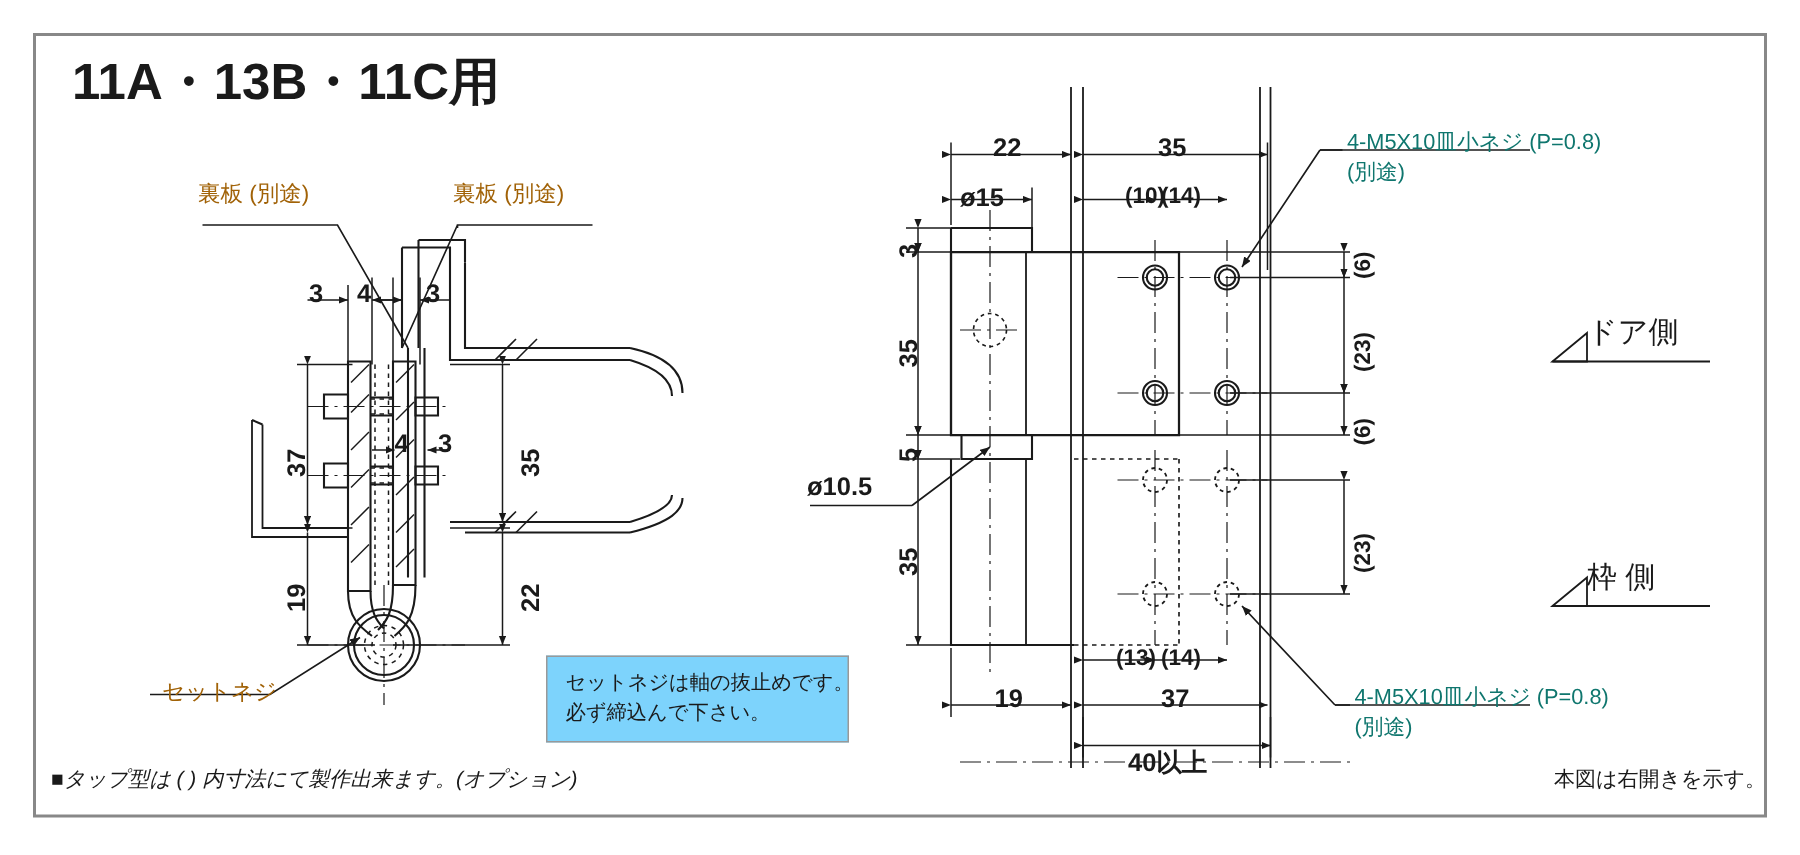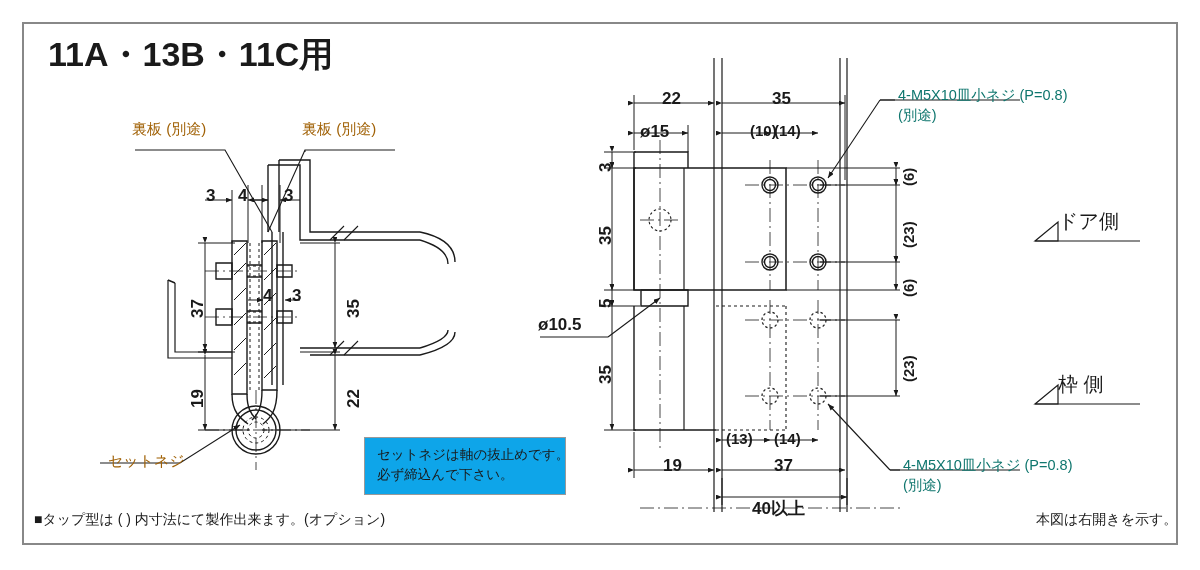--- a/index.html
+++ b/index.html
@@ -16,21 +16,21 @@
 
   .lbl{position:absolute;font-size:15px;color:#a16207;white-space:nowrap;}
   .dim{position:absolute;font-size:17px;font-weight:bold;color:#1a1a1a;white-space:nowrap;}
   .dim.v{transform-origin:left top;transform:rotate(-90deg);}
   .dimp{position:absolute;font-size:15px;font-weight:bold;color:#1a1a1a;white-space:nowrap;}
   .dimp.v{transform-origin:left top;transform:rotate(-90deg);}
 
   .callout{position:absolute;font-size:14.5px;color:#0f766e;white-space:nowrap;line-height:1.35;}
   .callout .l2{display:block;}
 
-  .notebox{position:absolute;border:1px solid #999;background:#0ea5e9;
+  .notebox{position:absolute;border:1px solid #999;background:#7dd3fc;
            font-size:13.5px;line-height:1.5;padding:7px 12px 8px 12px;white-space:nowrap;}
 
   .footnote{position:absolute;font-size:14px;white-space:nowrap;}
   .sidelabel{position:absolute;font-size:20px;white-space:nowrap;}
 </style>
 </head>
 <body>
 
 <div class="sheet"></div>
 
@@ -347,33 +347,33 @@
 <div class="dim v" style="left:596px;top:172px;">3</div>
 <div class="dim v" style="left:596px;top:245px;">35</div>
 <div class="dim v" style="left:596px;top:308px;">5</div>
 <div class="dim v" style="left:596px;top:384px;">35</div>
 
 <div class="dimp v" style="left:900px;top:186px;">(6)</div>
 <div class="dimp v" style="left:900px;top:248px;">(23)</div>
 <div class="dimp v" style="left:900px;top:297px;">(6)</div>
 <div class="dimp v" style="left:900px;top:382px;">(23)</div>
 
-<div class="dimp" style="left:726px;top:430px;">(13)</div>
+<div class="dimp" style="left:744px;top:430px;">(13)</div>
 <div class="dimp" style="left:774px;top:430px;">(14)</div>
 <div class="dim" style="left:663px;top:456px;">19</div>
 <div class="dim" style="left:774px;top:456px;">37</div>
 <div class="dim" style="left:752px;top:497px;">40以上</div>
 
 <div class="callout" style="left:898px;top:86px;">
   <span>4-M5X10皿小ネジ (P=0.8)</span>
   <span class="l2">(別途)</span>
 </div>
 
 <div class="callout" style="left:903px;top:456px;">
   <span>4-M5X10皿小ネジ (P=0.8)</span>
   <span class="l2">(別途)</span>
 </div>
 
 <div class="sidelabel" style="left:1058px;top:208px;">ドア側</div>
 <div class="sidelabel" style="left:1058px;top:371px;">枠 側</div>
 
-<div class="footnote" style="left:34px;top:511px;">■タップ型は (  ) 内寸法にて製作出来ます。(オプション)</div>
+<div class="footnote" style="left:34px;top:511px;font-style:italic;">■タップ型は (  ) 内寸法にて製作出来ます。(オプション)</div>
 <div class="footnote" style="left:1036px;top:511px;">本図は右開きを示す。</div>
 
 </body></html>

